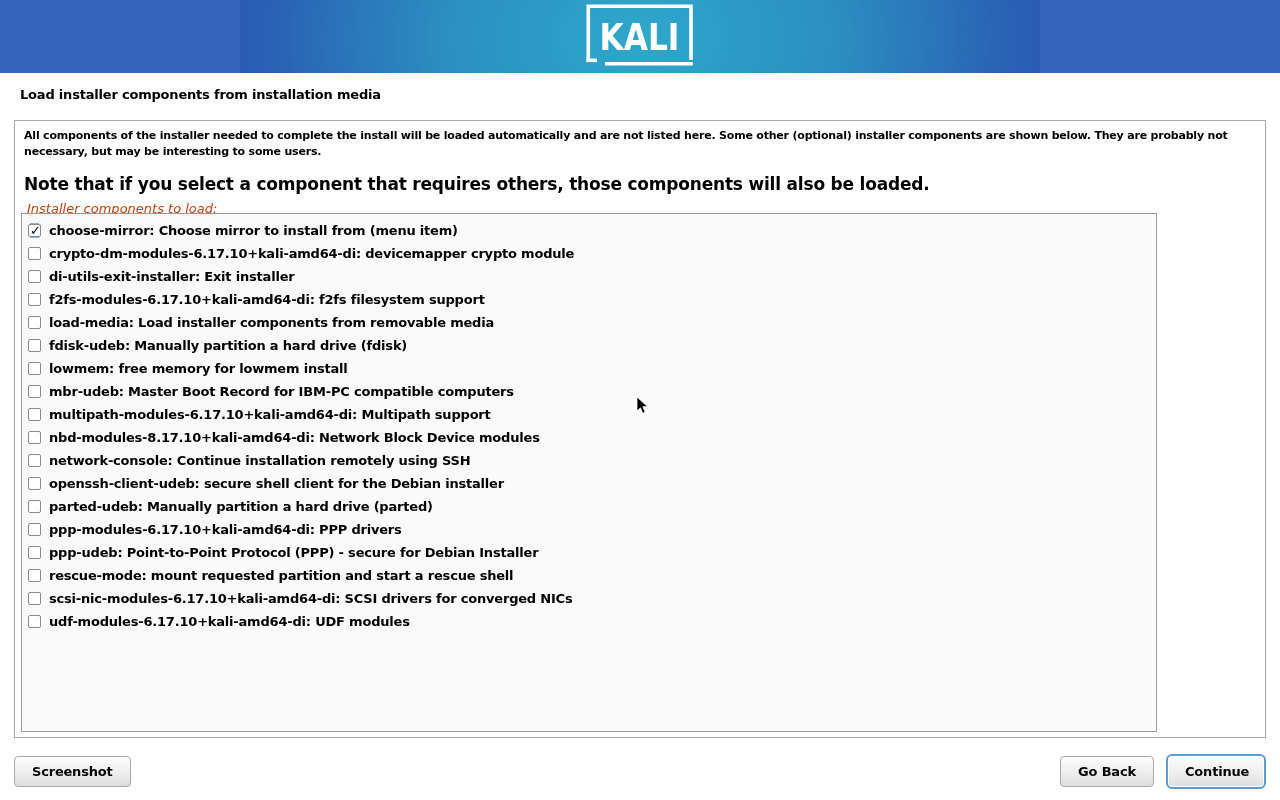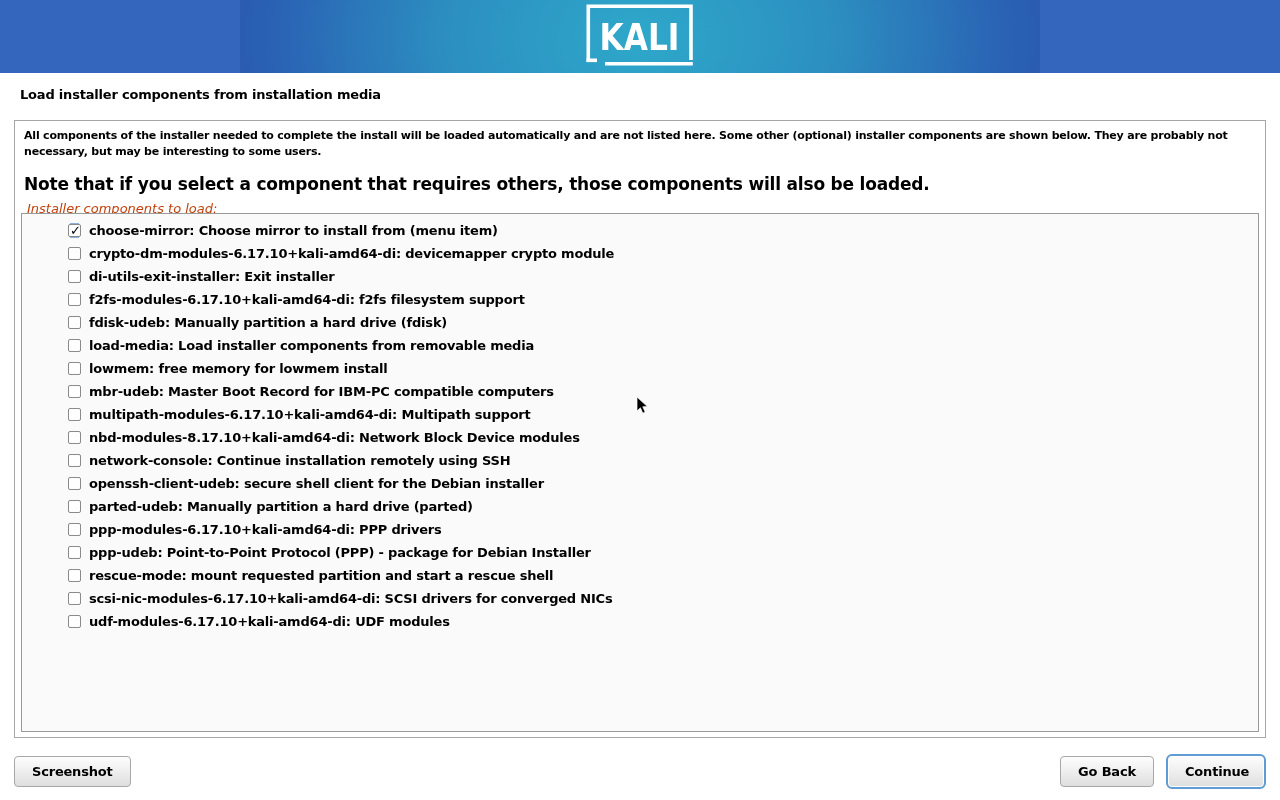--- a/index.html
+++ b/index.html
@@ -16,22 +16,22 @@
   
   .page-title { position:absolute; left:20px; top:87px; font-size:13px; font-weight:bold; letter-spacing:-0.2px; }
 
   
   .content-box { position:absolute; left:14px; top:120px; width:1252px; height:618px;
     border:1px solid #a6a6a6; background:#fff; padding:7px 9px; }
   .intro { font-size:11px; font-weight:bold; letter-spacing:-0.2px; line-height:15.5px; margin-top:0; }
   .note  { font-size:17px; font-weight:bold; letter-spacing:-0.2px; margin-top:15px; }
   .list-label { font-size:13px; font-style:italic; margin-top:7px; margin-left:3px; color:#c2410c; }
 
-  .listbox { position:absolute; left:6px; top:92px; width:1238px; height:519px;
-    border:1px solid #9a9a9a; background:#fafafa; padding-top:5px; overflow:hidden;padding-left:40px; }
+  .listbox { position:absolute; left:6px; top:92px; width:1136px; height:519px;
+    border:1px solid #9a9a9a; background:#fafafa; padding-top:5px; overflow:hidden; }
   .row { display:flex; align-items:center; height:23px; padding-left:6px; }
   .cbwrap { display:inline-flex; align-items:center; justify-content:center; margin-right:8px; }
   .cbwrap.focused { box-shadow:0 -3px 0 -2px var(--focus-blue,#8cb0dd), 0 3px 0 -2px var(--focus-blue,#8cb0dd); }
   .checkbox { position:relative; width:13px; height:13px; border:1px solid #8a8a8a; border-radius:2px; background:#fff; }
   .checkbox.checked::after { content:"✓"; position:absolute; left:0; top:-2px; width:13px;
     font-size:13px; font-weight:bold; color:#000; text-align:center; line-height:15px; }
   .row-label { font-size:13px; font-weight:bold; letter-spacing:-0.2px; }
 
   
   .btn { position:absolute; height:31px; border:1px solid #a8a8a8; border-radius:4px;
@@ -97,34 +97,34 @@
         <span class="cbwrap">
           <span class="checkbox"></span>
         </span>
         <span class="row-label">f2fs-modules-6.17.10+kali-amd64-di: f2fs filesystem support</span>
       </div>
 
       <div class="row">
         <span class="cbwrap">
           <span class="checkbox"></span>
         </span>
+        <span class="row-label">load-media: Load installer components from removable media</span>
+      </div>
+
+      <div class="row">
+        <span class="cbwrap">
+          <span class="checkbox"></span>
+        </span>
         <span class="row-label">fdisk-udeb: Manually partition a hard drive (fdisk)</span>
       </div>
 
       <div class="row">
         <span class="cbwrap">
           <span class="checkbox"></span>
         </span>
-        <span class="row-label">load-media: Load installer components from removable media</span>
-      </div>
-
-      <div class="row">
-        <span class="cbwrap">
-          <span class="checkbox"></span>
-        </span>
         <span class="row-label">lowmem: free memory for lowmem install</span>
       </div>
 
       <div class="row">
         <span class="cbwrap">
           <span class="checkbox"></span>
         </span>
         <span class="row-label">mbr-udeb: Master Boot Record for IBM-PC compatible computers</span>
       </div>
 
@@ -167,21 +167,21 @@
         <span class="cbwrap">
           <span class="checkbox"></span>
         </span>
         <span class="row-label">ppp-modules-6.17.10+kali-amd64-di: PPP drivers</span>
       </div>
 
       <div class="row">
         <span class="cbwrap">
           <span class="checkbox"></span>
         </span>
-        <span class="row-label">ppp-udeb: Point-to-Point Protocol (PPP) - package for Debian Installer</span>
+        <span class="row-label">ppp-udeb: Point-to-Point Protocol (PPP) - secure for Debian Installer</span>
       </div>
 
       <div class="row">
         <span class="cbwrap">
           <span class="checkbox"></span>
         </span>
         <span class="row-label">rescue-mode: mount requested partition and start a rescue shell</span>
       </div>
 
       <div class="row">

